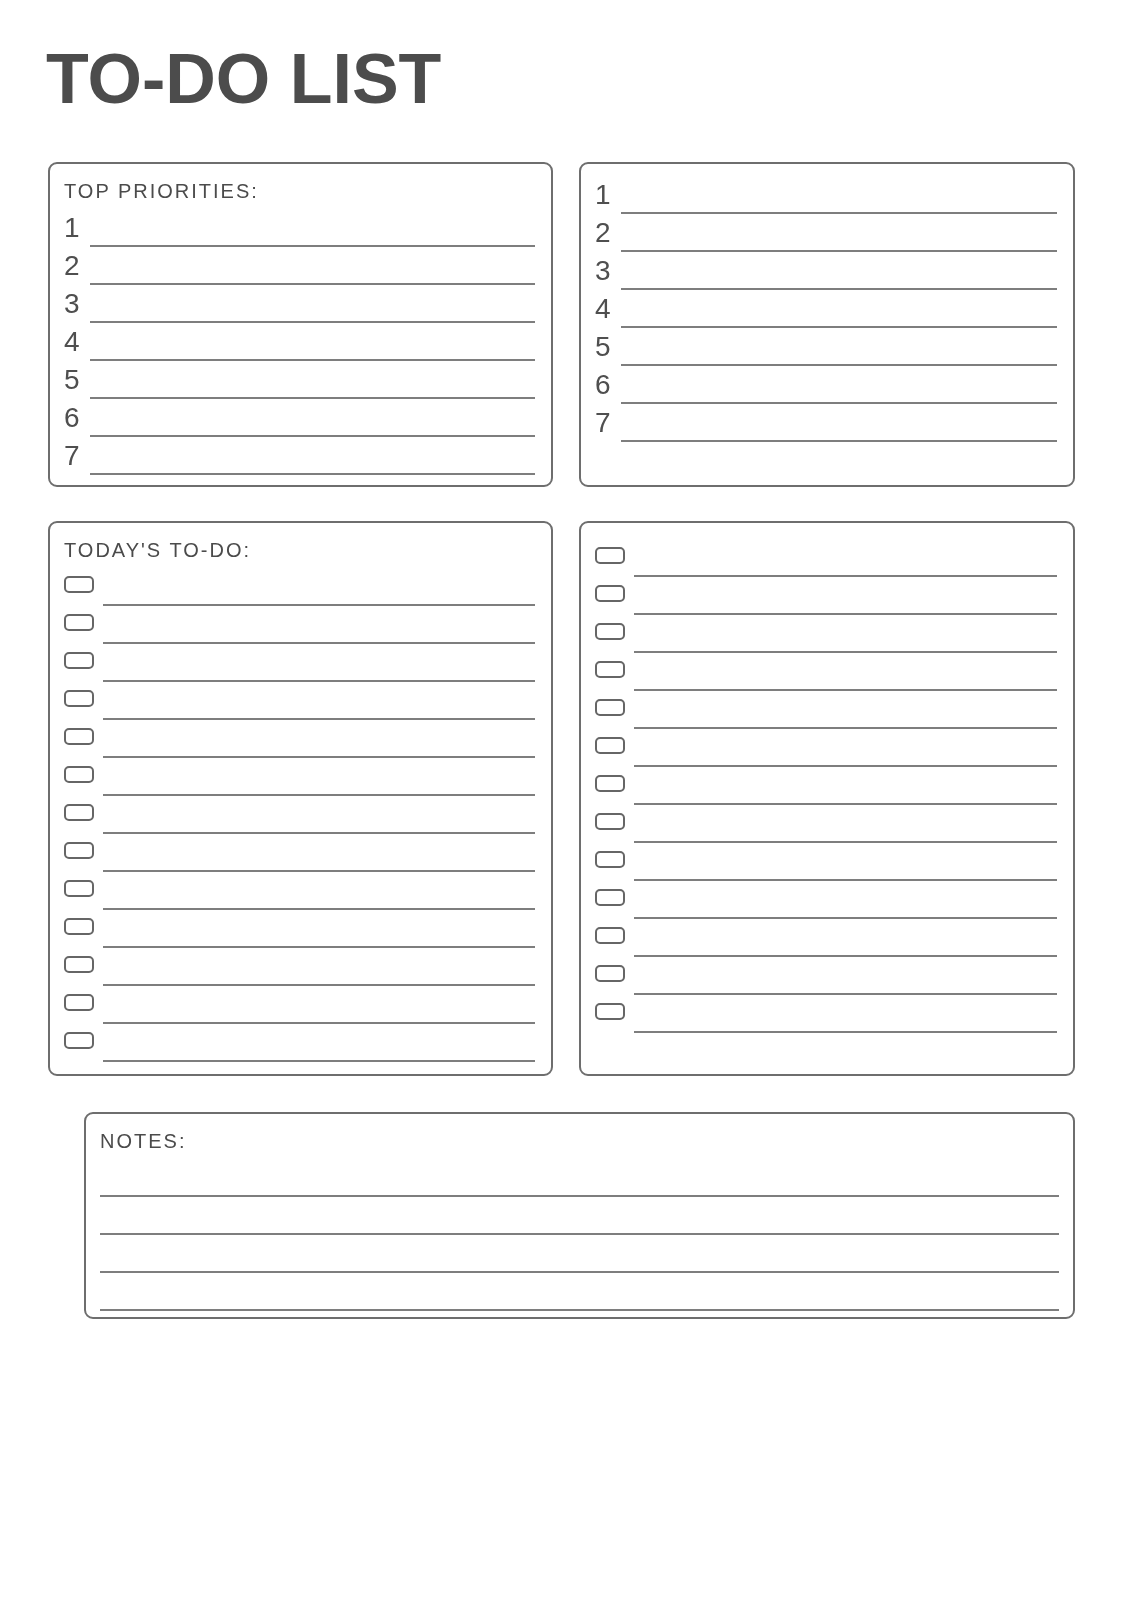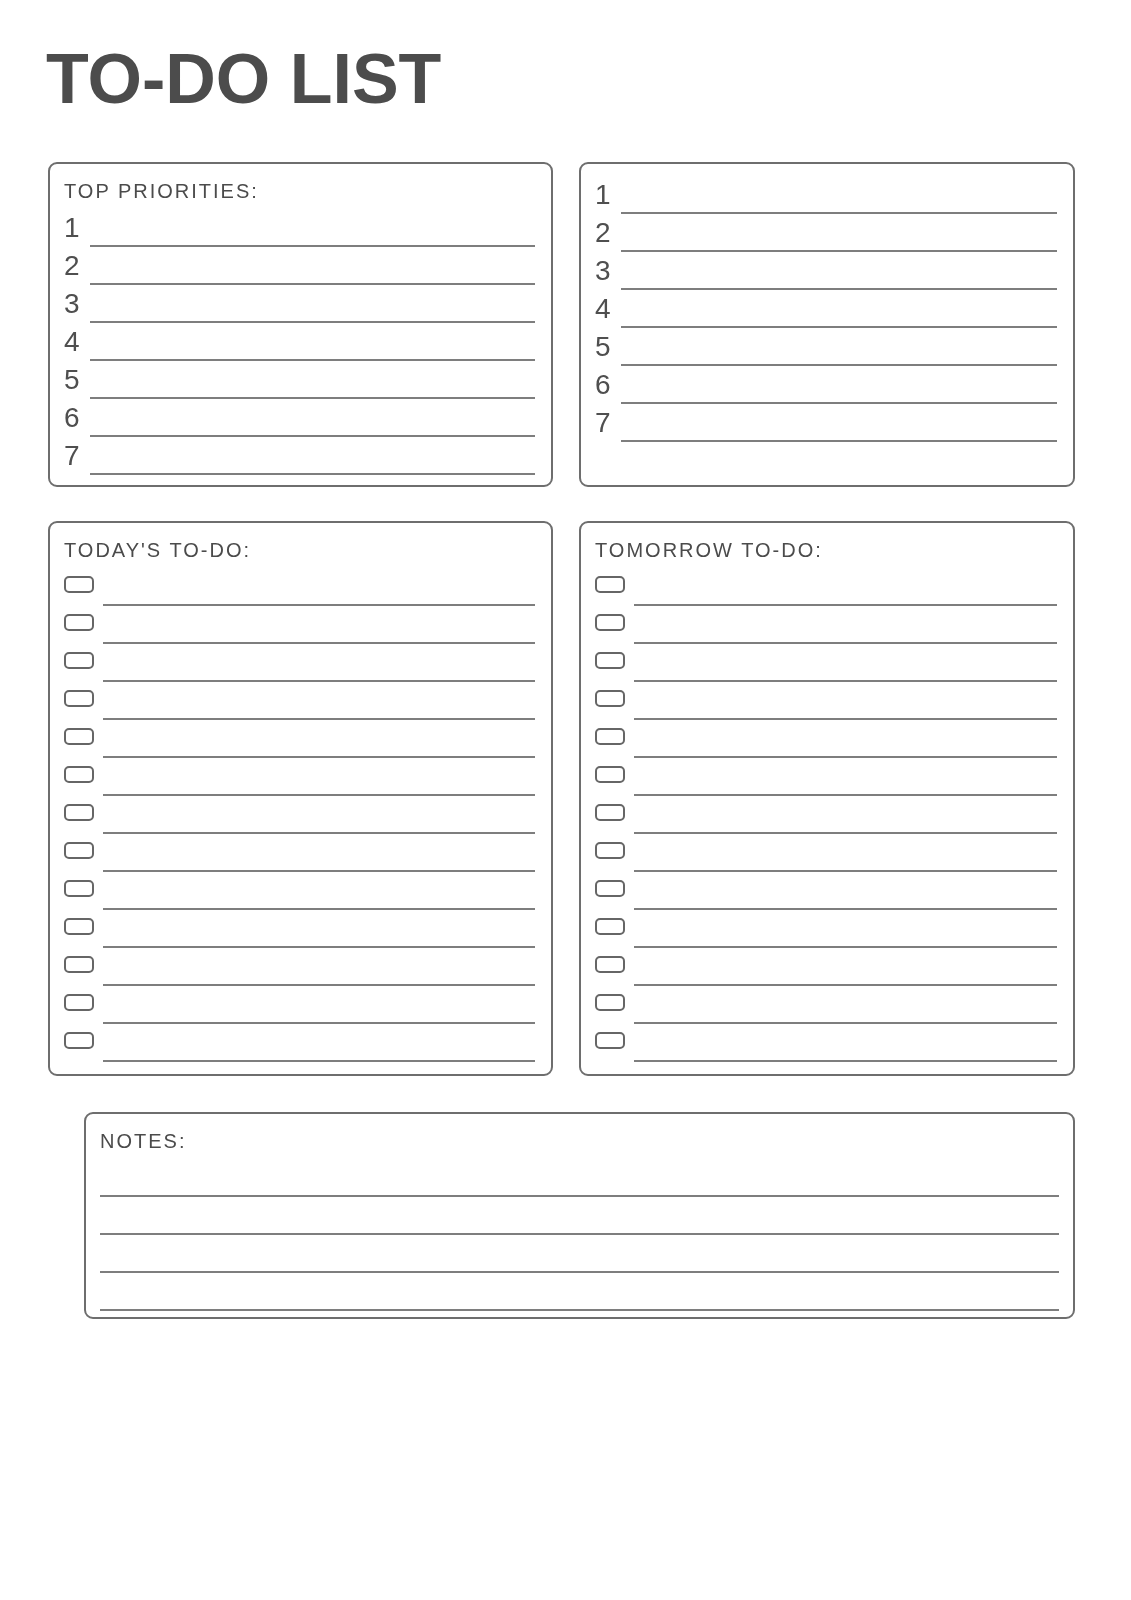--- a/index.html
+++ b/index.html
@@ -212,21 +212,20 @@
               <div class="cline"></div>
             </div>
             <div class="crow">
               <div class="cbox"></div>
               <div class="cline"></div>
             </div>
           </div>
       </section>
 
       <section class="box">
-        <div class="box-label">TOMORROW TO-DO:</div>
         <div class="crows">
             <div class="crow">
               <div class="cbox"></div>
               <div class="cline"></div>
             </div>
             <div class="crow">
               <div class="cbox"></div>
               <div class="cline"></div>
             </div>
             <div class="crow">

